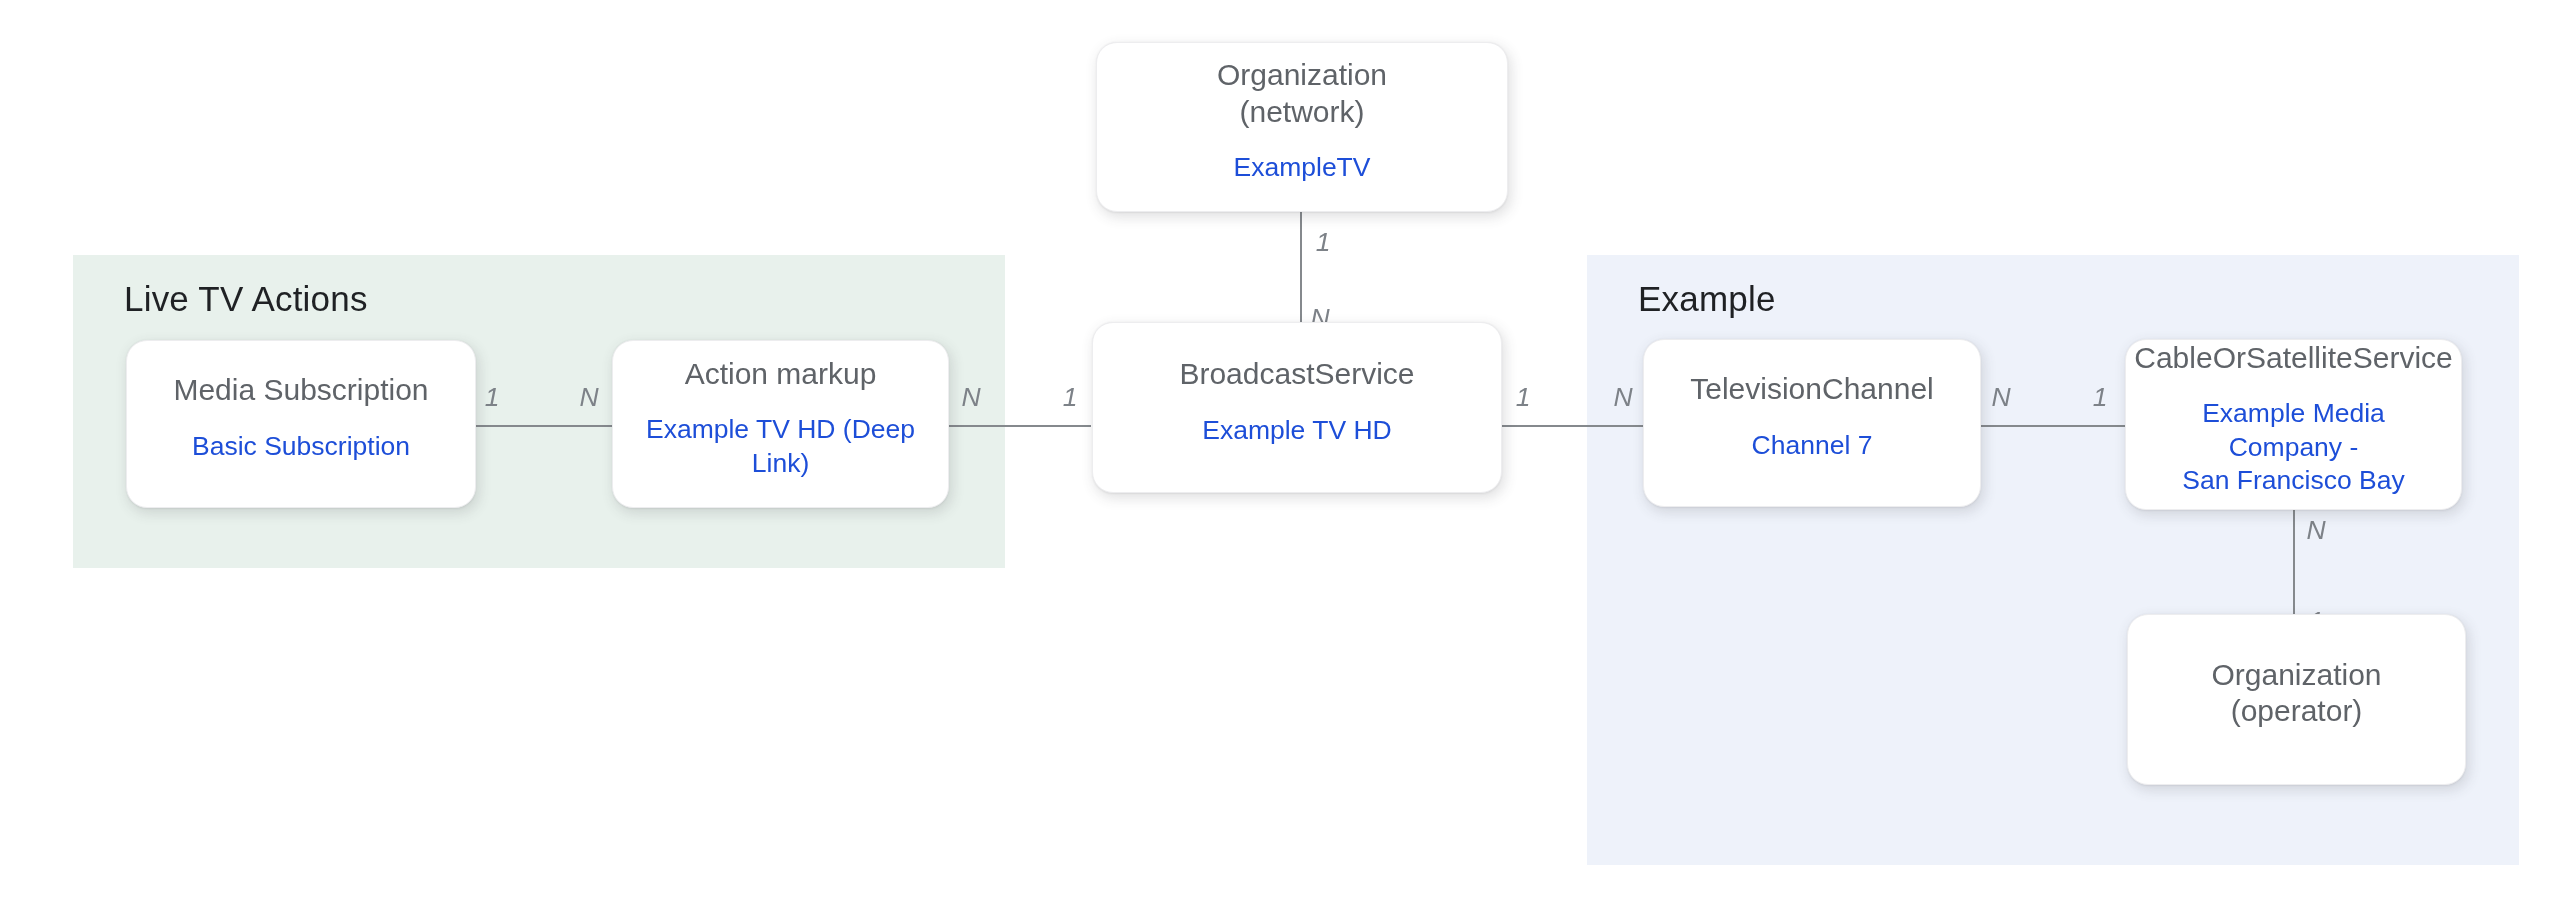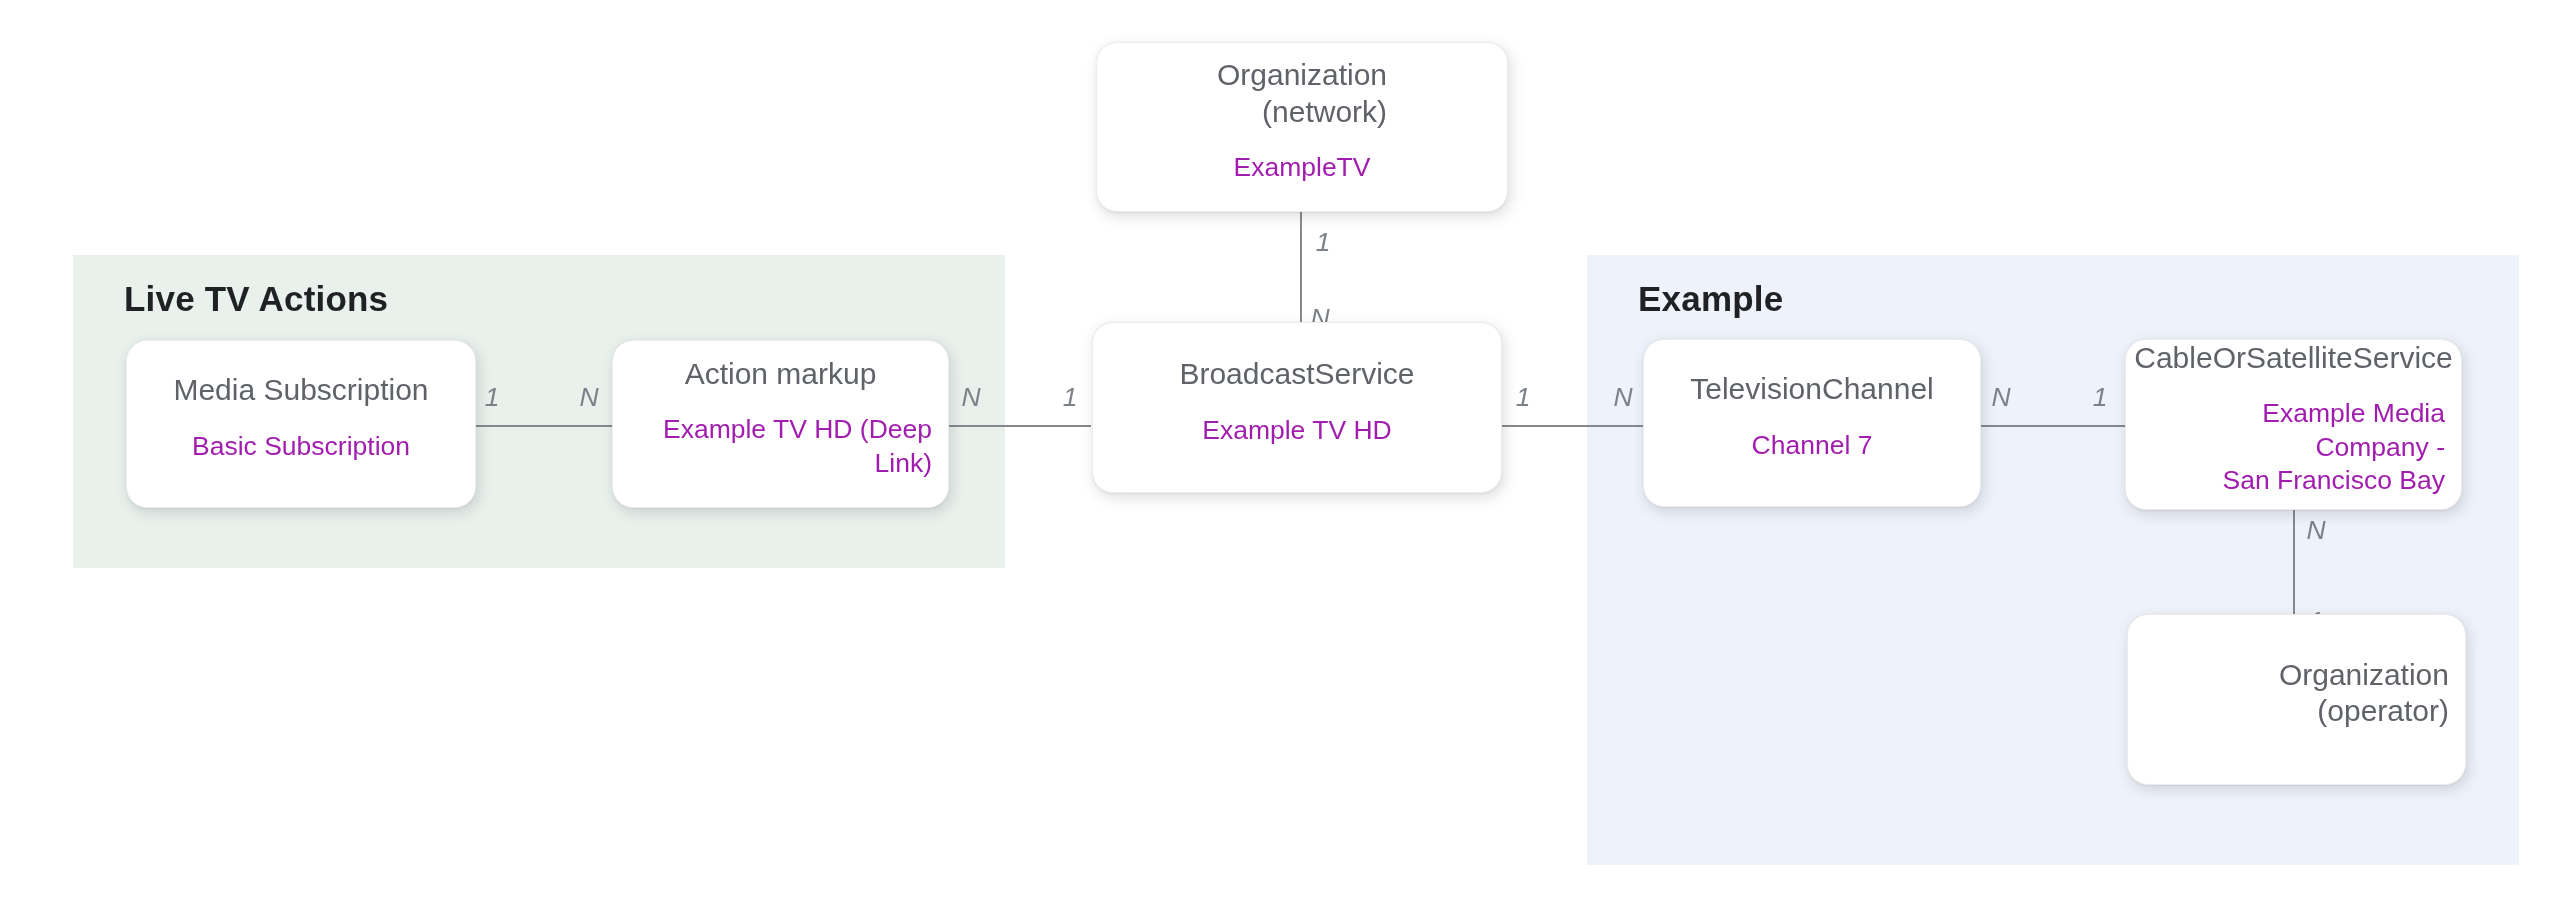--- a/index.html
+++ b/index.html
@@ -9,35 +9,35 @@
     background:#ffffff;
     overflow:hidden;
     font-family:"Liberation Sans",sans-serif;
   }
   
   .panel{position:absolute;}
   .panel-green{left:73px;top:255px;width:932px;height:313px;background:#e8f1ec;}
   .panel-blue{left:1587px;top:255px;width:932px;height:610px;background:#eef2fa;}
   .panel-title{
     margin:0;position:absolute;left:51px;top:23px;
-    font-size:35px;font-weight:700;color:#1f2124;letter-spacing:0.2px;line-height:1.2;
+    font-size:35px;font-weight:400;color:#1f2124;letter-spacing:0.2px;line-height:1.2;
   }
   
   .card{
     position:absolute;box-sizing:border-box;
     background:#ffffff;border:0.9px solid #ededef;border-radius:21px;
     box-shadow:2.7px 4.4px 12.4px rgba(60,64,67,.16),0 0.9px 1.8px rgba(60,64,67,.08);
     display:flex;flex-direction:column;align-items:center;justify-content:center;
-    gap:21px;padding:0 16px 12.4px 16px;text-align:right;
+    gap:21px;padding:0 16px 12.4px 16px;text-align:center;
   }
   .card-title{
     font-size:30px;color:#5f6368;line-height:1.22;white-space:pre-line;
   }
   .card-subtitle{
-    font-size:26.5px;color:#a21caf;line-height:1.25;white-space:pre-line;
+    font-size:26.5px;color:#1d4ed8;line-height:1.25;white-space:pre-line;
   }
   
   .edge{position:absolute;background:#85898d;}
   .edge.h{top:425px;height:1.8px;}
   .edge.v{width:1.8px;}
   
   .card-label{
     position:absolute;transform:translate(-50%,-50%);
     font-size:26.5px;font-style:italic;font-weight:500;color:#7d8288;
   }

